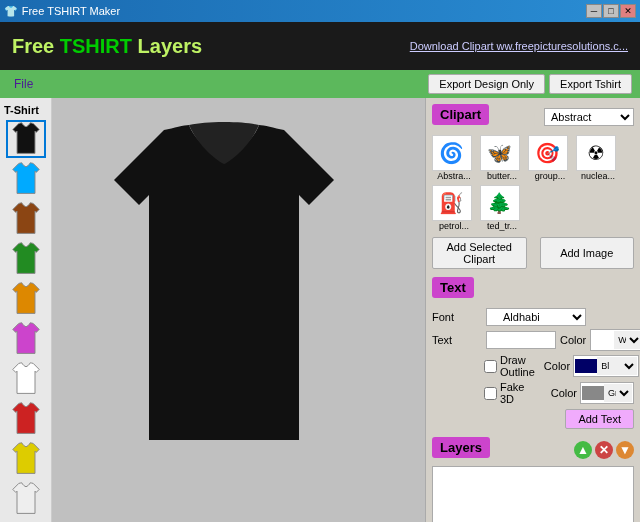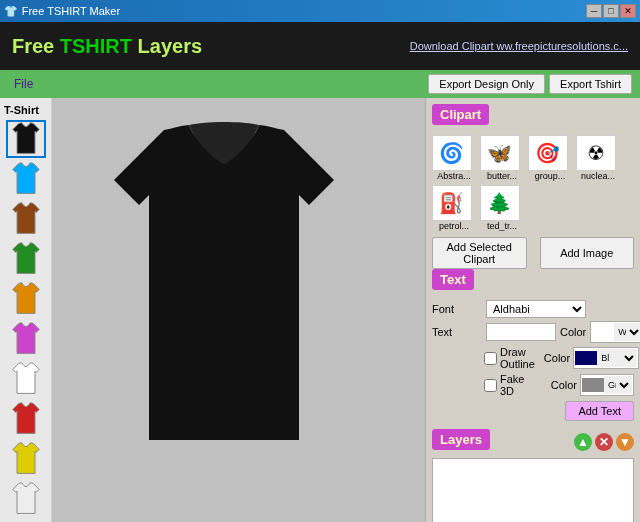--- a/index.html
+++ b/index.html
@@ -104,21 +104,21 @@
       width: 215px;
       background: #d4d0c8;
       border-left: 1px solid #aaa;
       padding: 6px;
       overflow-y: auto;
     }
 
     
     .section-header {
       background: #cc44cc;
-      color: #fef9c3;
+      color: #000000;
       font-weight: bold;
       font-size: 13px;
       padding: 3px 8px;
       border-radius: 3px;
       display: inline-block;
       margin-bottom: 4px;
     }
     .clipart-header {
       display: flex;
       align-items: center;
@@ -156,21 +156,21 @@
     .clipart-label {
       font-size: 9px;
       overflow: hidden;
       text-overflow: ellipsis;
       white-space: nowrap;
     }
 
     .clipart-actions {
       display: flex;
       gap: 13px;
-      margin-bottom: 0;
+      margin-bottom: 8px;
     }
     .action-btn {
       flex: 1;
       padding: 3px 6px;
       background: #f0f0f0;
       border: 1px solid #aaa;
       border-radius: 2px;
       font-size: 11px;
       cursor: pointer;
       text-align: center;
@@ -195,21 +195,21 @@
       border: 1px solid #aaa;
       background: white;
       padding: 1px 3px;
       font-size: 11px;
     }
     .form-select {
       height: 18px;
       border: 1px solid #aaa;
       background: white;
       font-size: 11px;
-      padding: 0 2px;
+      padding: 0 12px;
       width: 80px;
     }
     .color-box {
       width: 30px;
       height: 16px;
       border: 1px solid #666;
       display: inline-block;
       vertical-align: middle;
     }
     .color-select {
@@ -405,20 +405,27 @@
           Z
         "></path>
       </svg>
     </div>
   </div>
 
   <div class="right-panel">
 
     <div class="clipart-header">
       <span class="section-header">Clipart</span>
+      <select class="clipart-dropdown">
+        <option>Abstract</option>
+        <option>Animals</option>
+        <option>Nature</option>
+        <option>Sports</option>
+        <option>Food</option>
+      </select>
     </div>
 
     <div class="clipart-grid" id="clipart-grid">
     <div class="clipart-item">
           <div class="clipart-img">🌀</div>
           <div class="clipart-label">Abstra...</div>
         </div>
         <div class="clipart-item">
           <div class="clipart-img">🦋</div>
           <div class="clipart-label">butter...</div>

